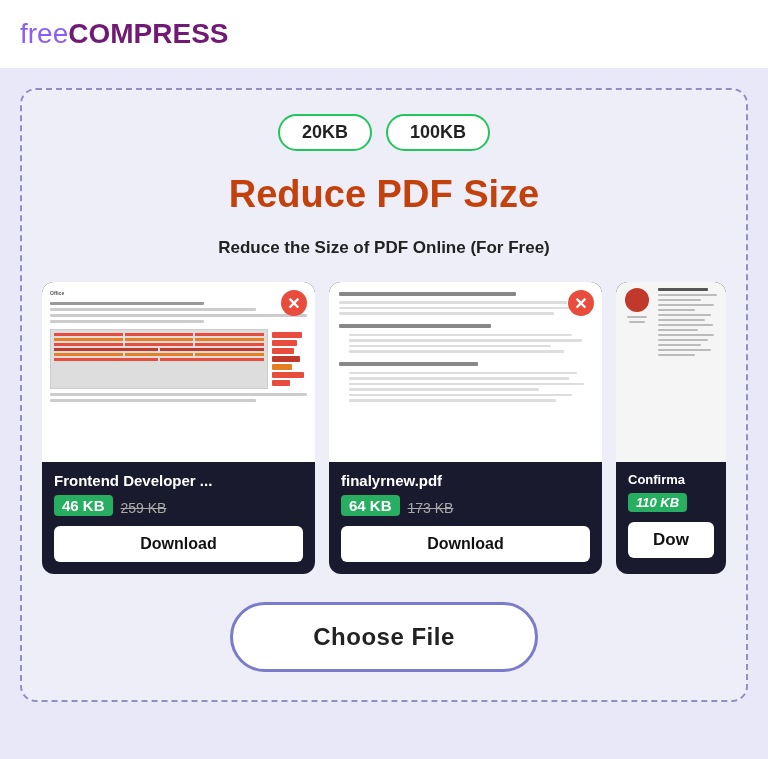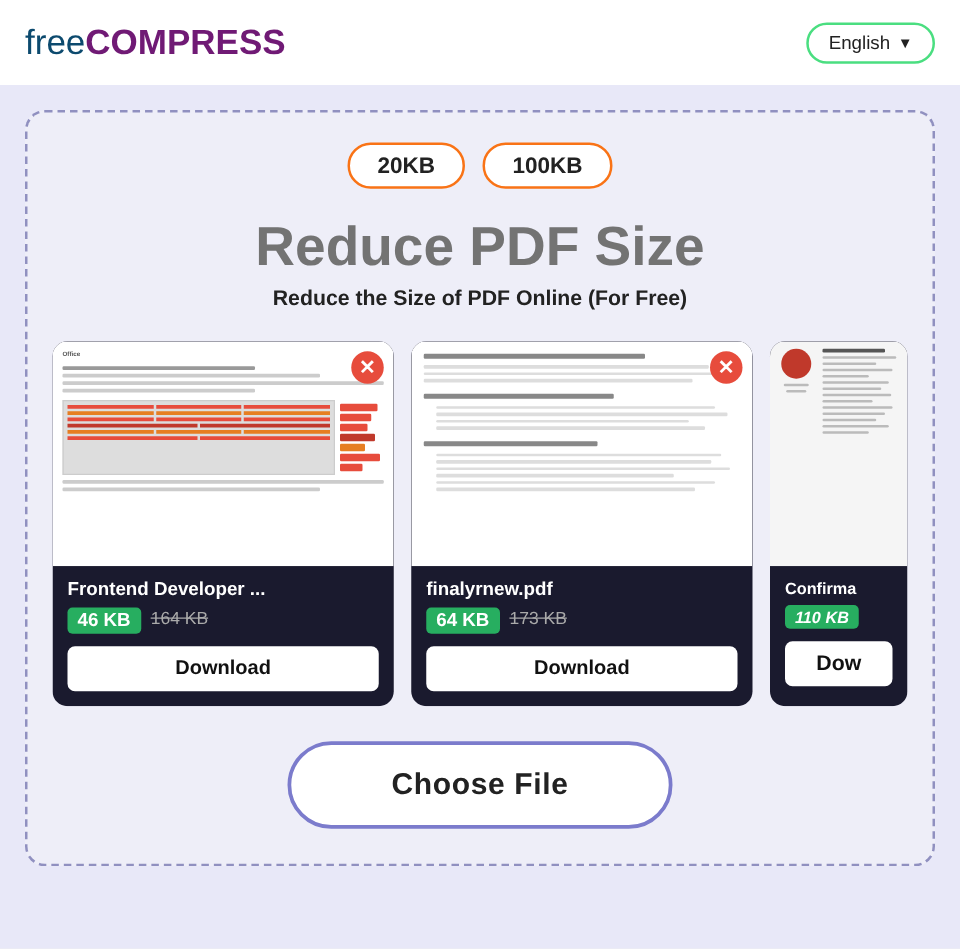--- a/index.html
+++ b/index.html
@@ -17,21 +17,21 @@
       align-items: center;
       justify-content: space-between;
       padding: 12px 20px;
       height: 68px;
     }
     .logo {
       font-size: 28px;
       font-weight: 400;
     }
     .logo-free {
-      color: #0c4a6e;
+      color: #8b5cf6;
       font-weight: 300;
     }
     .logo-compress {
       color: #701a75;
       font-weight: 800;
       text-transform: uppercase;
     }
     .lang-btn {
       border: 2px solid #4ade80;
       border-radius: 20px;
@@ -67,36 +67,36 @@
       align-items: center;
     }
 
     
     .size-badges {
       display: flex;
       gap: 14px;
       margin-bottom: 22px;
     }
     .size-badge {
-      border: 2px solid #f97316;
+      border: 2px solid #22c55e;
       border-radius: 20px;
       padding: 6px 22px;
       font-size: 18px;
       font-weight: 600;
       background: #fff;
       color: #222;
     }
 
     
     .main-title {
-      font-size: 44px;
+      font-size: 38px;
       font-weight: 900;
-      color: #737373;
+      color: #c2410c;
       text-align: center;
-      margin-bottom: 6px;
+      margin-bottom: 22px;
     }
     .main-subtitle {
       font-size: 17px;
       font-weight: 700;
       color: #222;
       text-align: center;
       margin-bottom: 24px;
     }
 
     
@@ -231,21 +231,21 @@
       color: #fff;
       font-size: 15px;
       font-weight: 700;
       margin-bottom: 6px;
       white-space: nowrap;
       overflow: hidden;
       text-overflow: ellipsis;
     }
     .card-sizes {
       display: flex;
-      align-items: flex-start;
+      align-items: flex-end;
       gap: 8px;
       margin-bottom: 10px;
     }
     .size-new {
       background: #27ae60;
       color: #fff;
       font-weight: 700;
       font-size: 15px;
       padding: 2px 8px;
       border-radius: 4px;
@@ -298,24 +298,20 @@
       letter-spacing: 0.5px;
     }
   </style>
 </head>
 <body>
 
 <header class="header">
   <div class="logo">
     <span class="logo-free">free</span><span class="logo-compress">COMPRESS</span>
   </div>
-  <button class="lang-btn">
-    <span>English</span>
-    <span class="chevron">▼</span>
-  </button>
 </header>
 
 <main class="main">
   <div class="dashed-box">
 
     <div class="size-badges">
       <div class="size-badge">
         <span>20KB</span>
       </div>
       <div class="size-badge">
@@ -382,21 +378,21 @@
             </div>
             <div class="pdf-line full"></div>
             <div class="pdf-line med"></div>
           </div>
           <button class="close-btn">✕</button>
         </div>
         <div class="card-info">
           <div class="card-filename">Frontend Developer ...</div>
           <div class="card-sizes">
             <span class="size-new">46 KB</span>
-            <span class="size-old">164 KB</span>
+            <span class="size-old">259 KB</span>
           </div>
           <button class="download-btn">Download</button>
         </div>
       </div>
 
       <div class="card">
         <div class="card-preview">
           <div class="pdf-text-doc">
             <div class="pdf-text-line bold" style="width:70%;margin-bottom:5px;"></div>
             <div class="pdf-text-line" style="width:90%;"></div>

